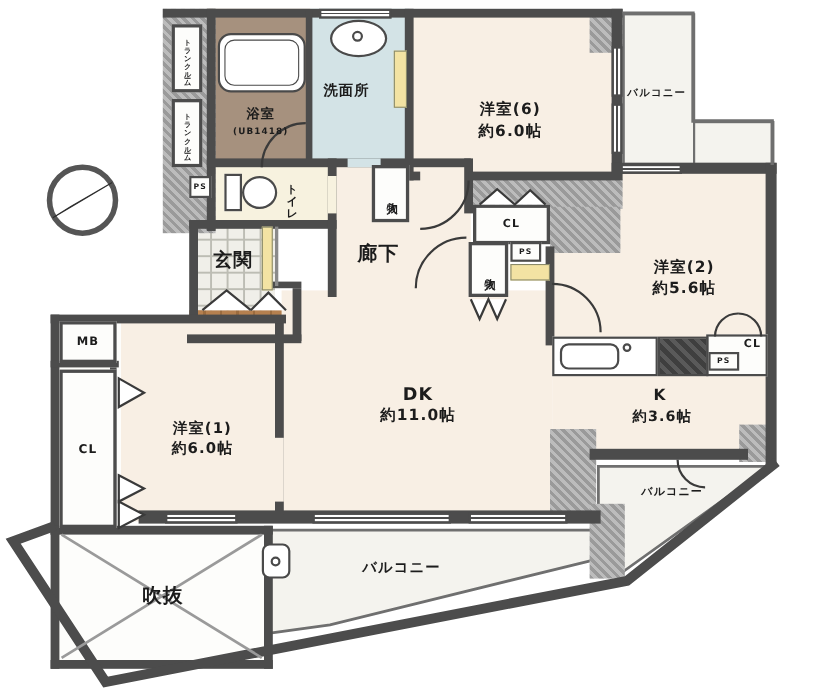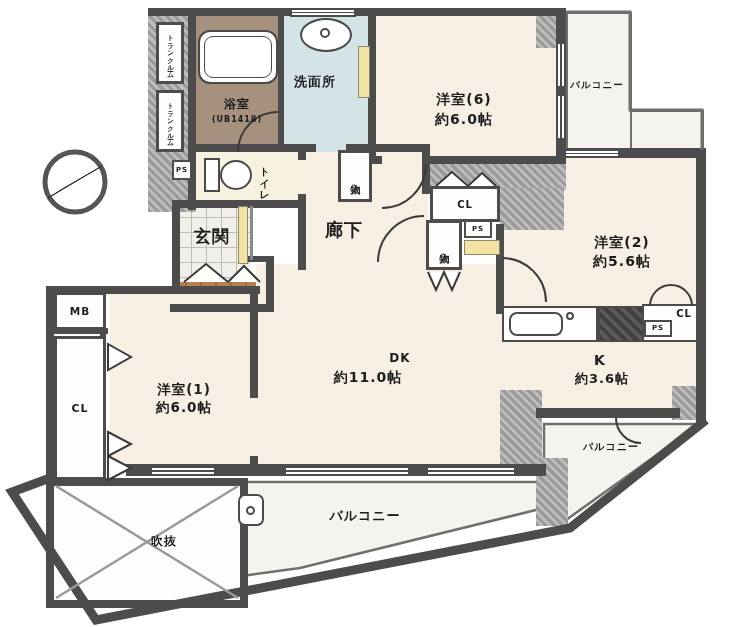--- a/index.html
+++ b/index.html
@@ -180,24 +180,24 @@
   <div class="lbl" style="left:622px;top:243px;font-size:14px;">洋室(2)</div>
   <div class="lbl" style="left:622px;top:262px;font-size:14px;">約5.6帖</div>
   <div class="lbl" style="left:465px;top:204px;font-size:10px;">CL</div>
   <div class="lbl" style="left:478px;top:229px;font-size:7px;">PS</div>
   <div class="lbl v" style="left:444px;top:245px;font-size:10px;">物入</div>
   <div class="lbl" style="left:684px;top:313px;font-size:10px;">CL</div>
   <div class="lbl" style="left:658px;top:328px;font-size:7px;">PS</div>
   <div class="lbl" style="left:600px;top:360px;font-size:14px;">K</div>
   <div class="lbl" style="left:602px;top:379px;font-size:13px;">約3.6帖</div>
   <div class="lbl" style="left:611px;top:447px;font-size:10px;">バルコニー</div>
-  <div class="lbl" style="left:400px;top:358px;font-size:12px;">DK</div>
-  <div class="lbl" style="left:368px;top:378px;font-size:14px;">約11.0帖</div>
+  <div class="lbl" style="left:380px;top:358px;font-size:16px;">DK</div>
+  <div class="lbl" style="left:380px;top:378px;font-size:14px;">約11.0帖</div>
   <div class="lbl" style="left:184px;top:390px;font-size:13.5px;">洋室(1)</div>
   <div class="lbl" style="left:184px;top:408px;font-size:13.5px;">約6.0帖</div>
   <div class="lbl" style="left:80px;top:311px;font-size:10.5px;">MB</div>
   <div class="lbl" style="left:80px;top:408px;font-size:11px;">CL</div>
-  <div class="lbl" style="left:148px;top:541px;font-size:12px;margin-left:16px;">吹抜</div>
+  <div class="lbl" style="left:148px;top:541px;font-size:18px;">吹抜</div>
   <div class="lbl" style="left:365px;top:516px;font-size:13px;">バルコニー</div>
   <div class="lbl v" style="left:170px;top:53px;font-size:6.5px;">トランクルーム</div>
   <div class="lbl v" style="left:170px;top:121px;font-size:6.5px;">トランクルーム</div>
 
 </div>
 
 </body></html>

